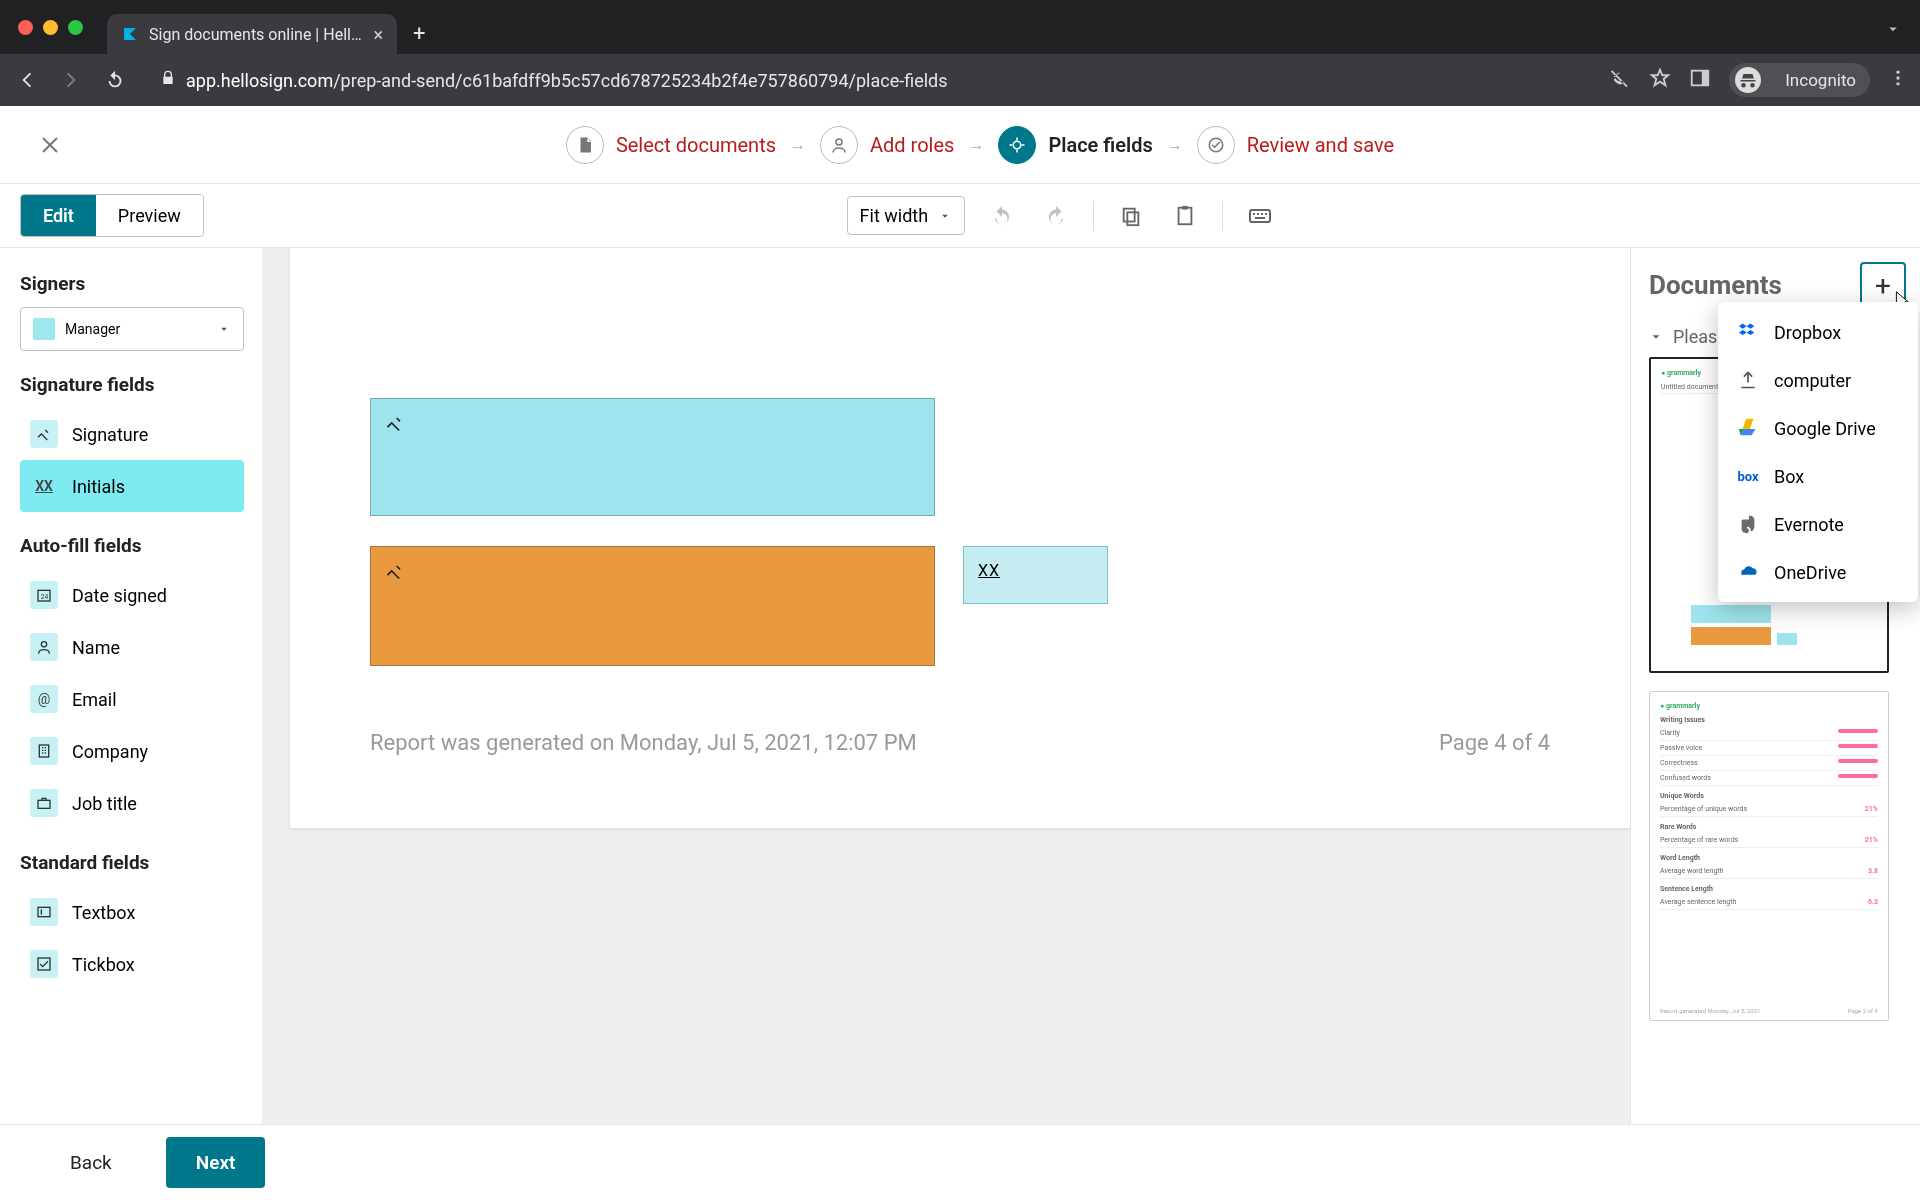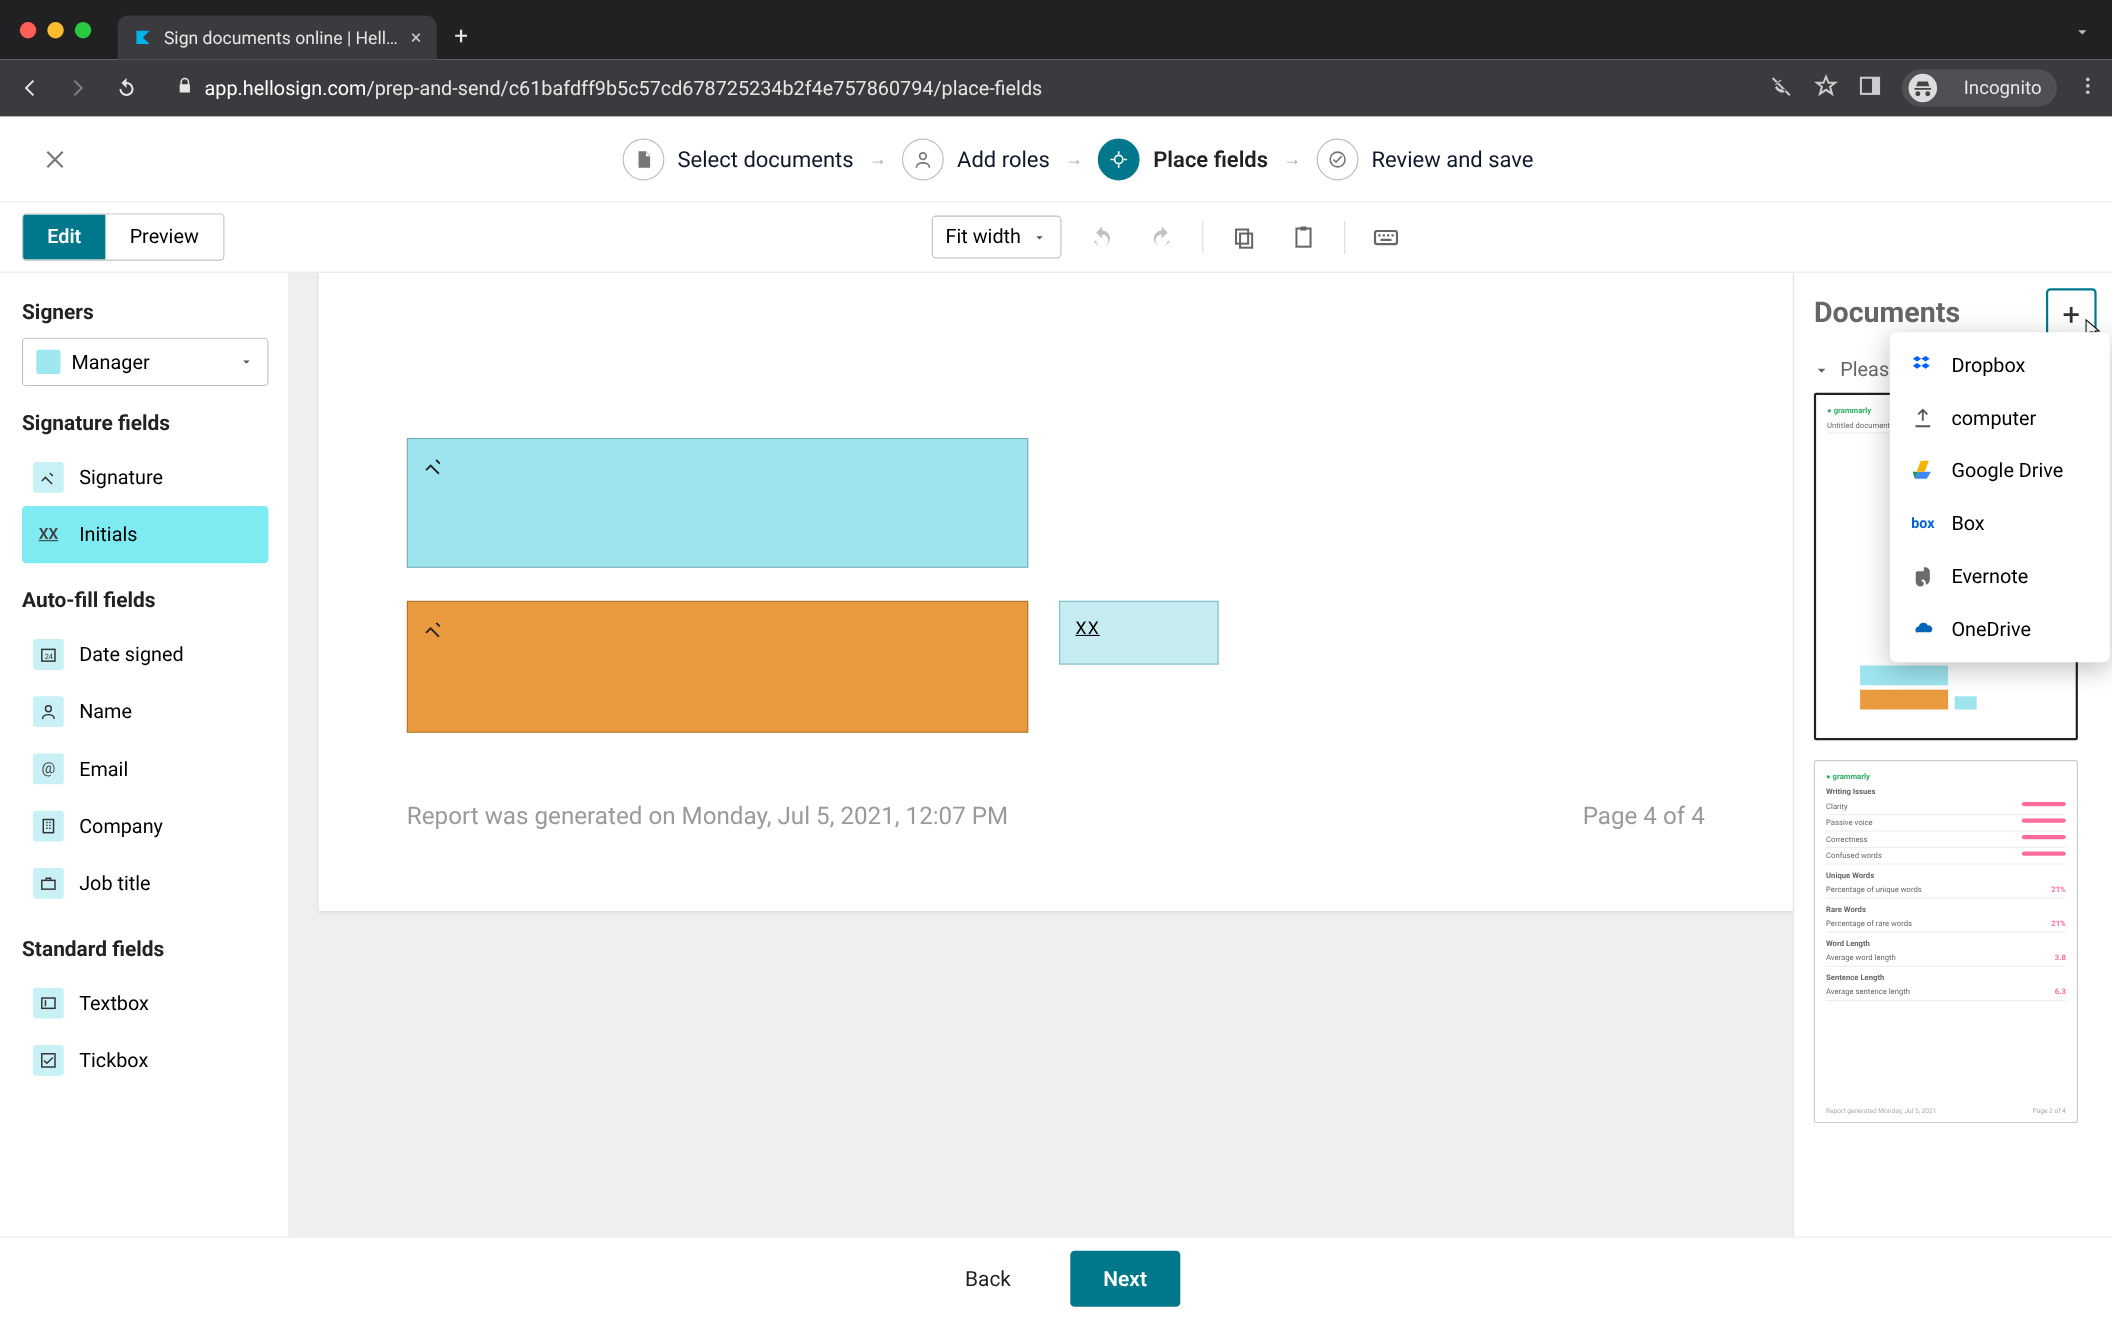--- a/index.html
+++ b/index.html
@@ -29,42 +29,42 @@
   .incog-chip { display: flex; align-items: center; gap: 24px; background: #4f4f55; border-radius: 20px; padding: 4px 14px 4px 6px; font-size: 17px; }
   .incog-chip .avatar { width: 26px; height: 26px; border-radius: 50%; background: #dcdcdc; display:flex; align-items:center; justify-content:center; }
 
   
   .app { background: #fff; position: relative; height: calc(1200px - 106px); }
 
   
   .stepper-bar { height: 78px; display: flex; align-items: center; padding: 0 30px; border-bottom: 1px solid #e5e5e5; }
   .close-x { width: 40px; height: 40px; display:flex; align-items:center; justify-content:center; cursor:pointer; color:#555; }
   .steps { flex:1; display:flex; align-items:center; justify-content:center; gap: 14px; }
-  .step { display:flex; align-items:center; gap: 12px; color:#0f172a; font-size: 20px; }
+  .step { display:flex; align-items:center; gap: 12px; color:#b91c1c; font-size: 20px; }
   .step .bubble { width: 38px; height: 38px; border-radius: 50%; display:flex; align-items:center; justify-content:center; border:1px solid #bbb; color:#777; }
   .step.active .bubble { background:#00778b; border-color:#00778b; color:#fff; }
   .step.active { color:#222; font-weight:600; }
   .arrow { color:#aaa; }
 
   
   .toolbar { height: 64px; display:flex; align-items:center; padding: 0 20px; border-bottom:1px solid #e5e5e5; gap: 20px; background:#fff; }
   .tabs-ep { display:flex; border:1px solid #bfbfbf; border-radius:4px; overflow:hidden;align-items:flex-end; }
   .tabs-ep .tab-btn { padding: 10px 22px; font-size: 18px; cursor:pointer; background:#fff; }
   .tabs-ep .tab-btn.active { background:#00778b; color:#fff; font-weight:600; }
   .toolbar-spacer { flex:1; }
   .zoom-select { display:flex; align-items:center; gap:10px; border:1px solid #bfbfbf; border-radius:4px; padding: 8px 12px; font-size:18px; cursor:pointer; background:#fff; }
   .icon-btn { width:34px; height:34px; display:flex; align-items:center; justify-content:center; cursor:pointer; color:#666; border-radius:4px; }
   .icon-btn.disabled { opacity:.4; cursor:default; }
   .vdiv { width:1px; height:30px; background:#ddd; }
 
   
   .main { display:flex; height: calc(100% - 78px - 64px - 76px); background:#efefef; }
   .left-panel { width: 262px; background:#fff; padding: 18px 18px 18px 20px; overflow-y:auto; }
   .lp-heading { font-weight:700; font-size:19px; margin: 6px 0 12px; color:#222; }
-  .signer-pick { display:flex; align-items:center; gap:10px; border:1px solid #bfbfbf; border-radius:4px; padding: 10px 12px; font-size:18px; cursor:pointer; margin-bottom: 22px; }
+  .signer-pick { display:flex; align-items:center; gap:10px; border:1px solid #bfbfbf; border-radius:4px; padding: 10px 12px; font-size:14px; cursor:pointer; margin-bottom: 22px; }
   .swatch { width:22px; height:22px; background:#9de7ef; border-radius:2px; }
   .field-item { display:flex; align-items:center; gap:14px; padding: 12px 10px; font-size:18px; cursor:grab; border-radius:4px; }
   .field-item.selected { background:#7eeaf2; }
   .field-icon { width:28px; height:28px; display:flex; align-items:center; justify-content:center; border:1px solid #888; border-radius:3px; font-size:14px; color:#444; }
   .field-icon.filled { background:#c8f1f5; border:none; }
 
   
   .canvas-wrap { flex:1; overflow:auto; padding: 0 28px 20px; }
   .page { background:#fff; margin: 0 auto; width: 1340px; min-height: 580px; box-shadow: 0 1px 4px rgba(0,0,0,.1); padding: 150px 80px 40px; position:relative; }
   .sig-box { position:relative; border:1px solid rgba(0,0,0,.25); }
@@ -88,21 +88,21 @@
   .mini-blocks .mc { width:80px; height:18px; background:#9de4ee; }
   .mini-blocks .mo { width:80px; height:18px; background:#e99a3e; }
   .mini-blocks .ms { width:20px; height:12px; background:#9de4ee; }
 
   
   .upload-menu { position:absolute; top: 54px; right: 2px; width: 200px; background:#fff; border-radius:6px; box-shadow: 0 6px 24px rgba(0,0,0,.25); padding: 6px 0; z-index:50; }
   .um-item { display:flex; align-items:center; gap:14px; padding: 12px 18px; font-size:18px; cursor:pointer; }
   .um-icon { width:24px; height:24px; display:flex; align-items:center; justify-content:center; }
 
   
-  .footer { height:76px; background:#fff; border-top:1px solid #e5e5e5; display:flex; align-items:center; justify-content:center; gap: 24px; padding: 0 40px; }
+  .footer { height:76px; background:#fff; border-top:1px solid #e5e5e5; display:flex; align-items:center; justify-content:flex-start; gap: 24px; padding: 0 40px; }
   .btn { padding: 14px 30px; font-size:19px; border-radius:4px; cursor:pointer; }
   .btn.secondary { background:#fff; color:#222; }
   .btn.primary { background:#00778b; color:#fff; font-weight:600; }
 
   
   .t2-row { display:flex; justify-content:space-between; border-bottom:1px solid #eee; padding:3px 0; font-size:7px; }
   .t2-h { font-weight:700; font-size:7px; margin:6px 0 2px; }
   .t2-bar { height:4px; background:#ff6b9d; width:40px; border-radius:2px; }
 </style>
 </head>

